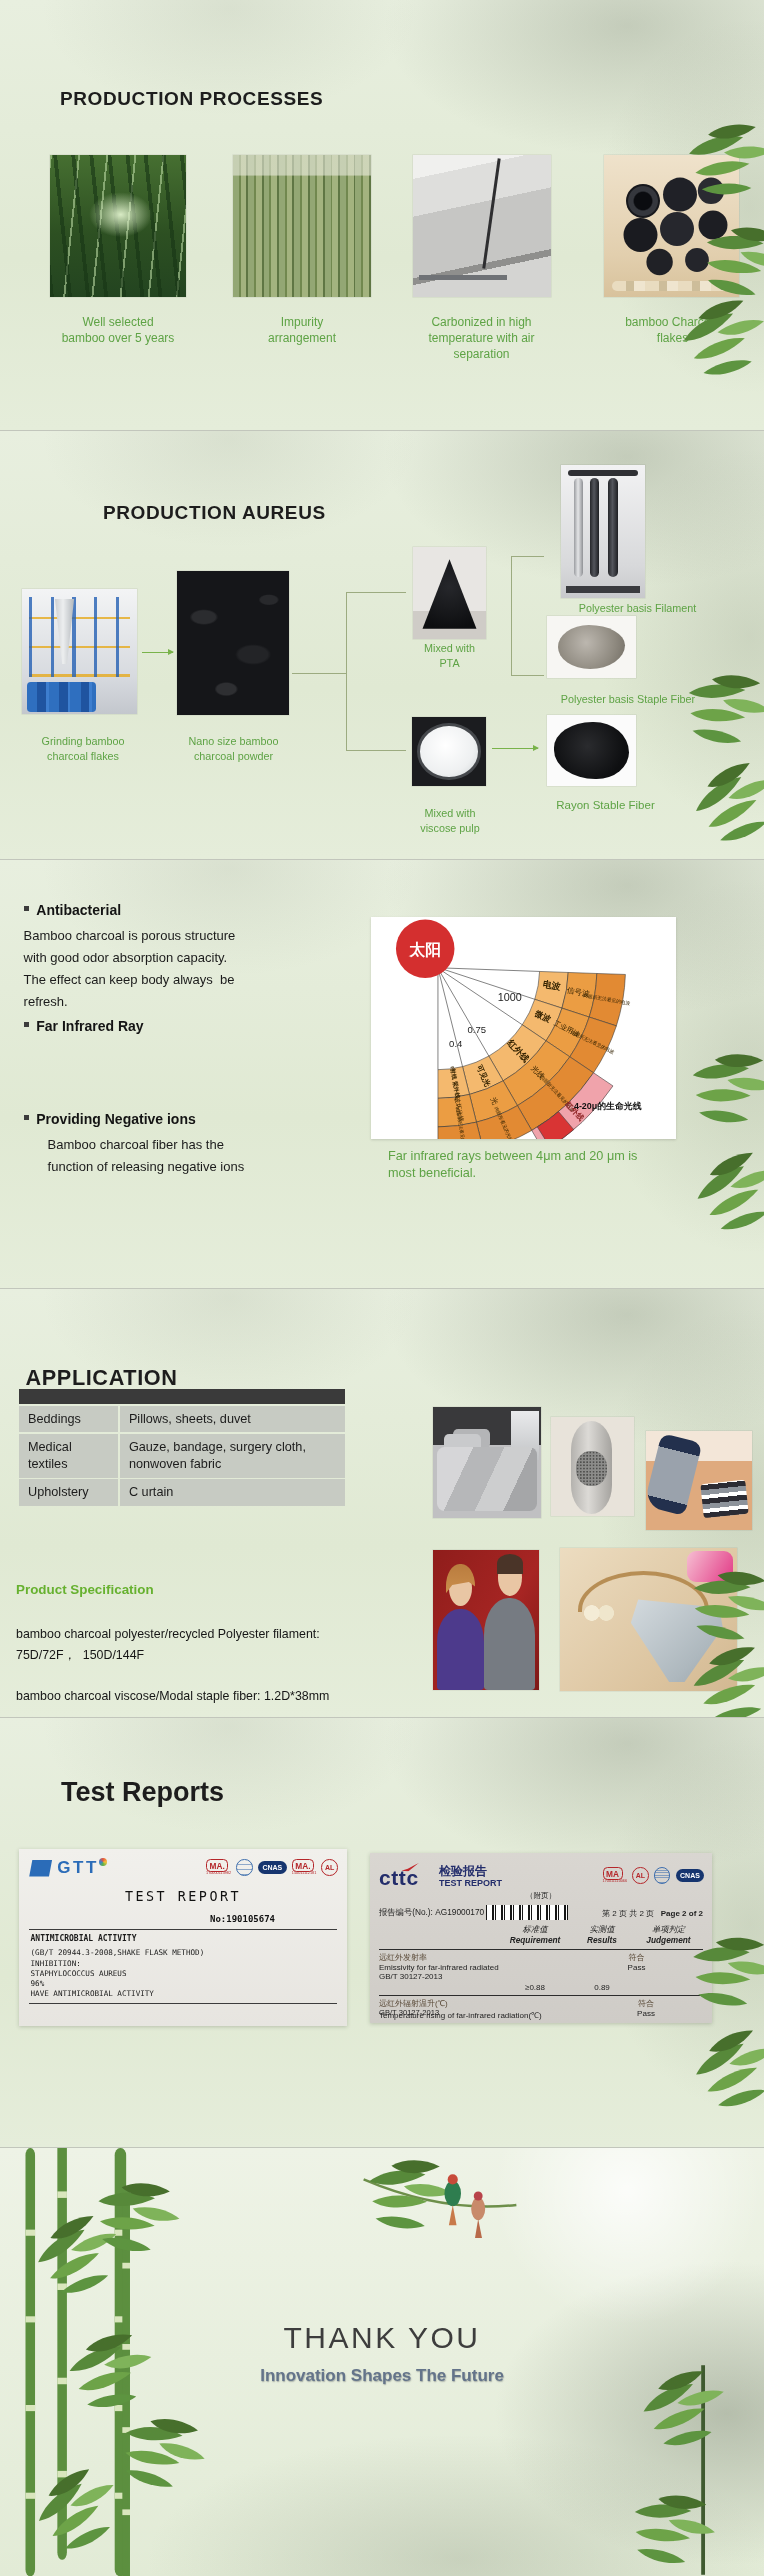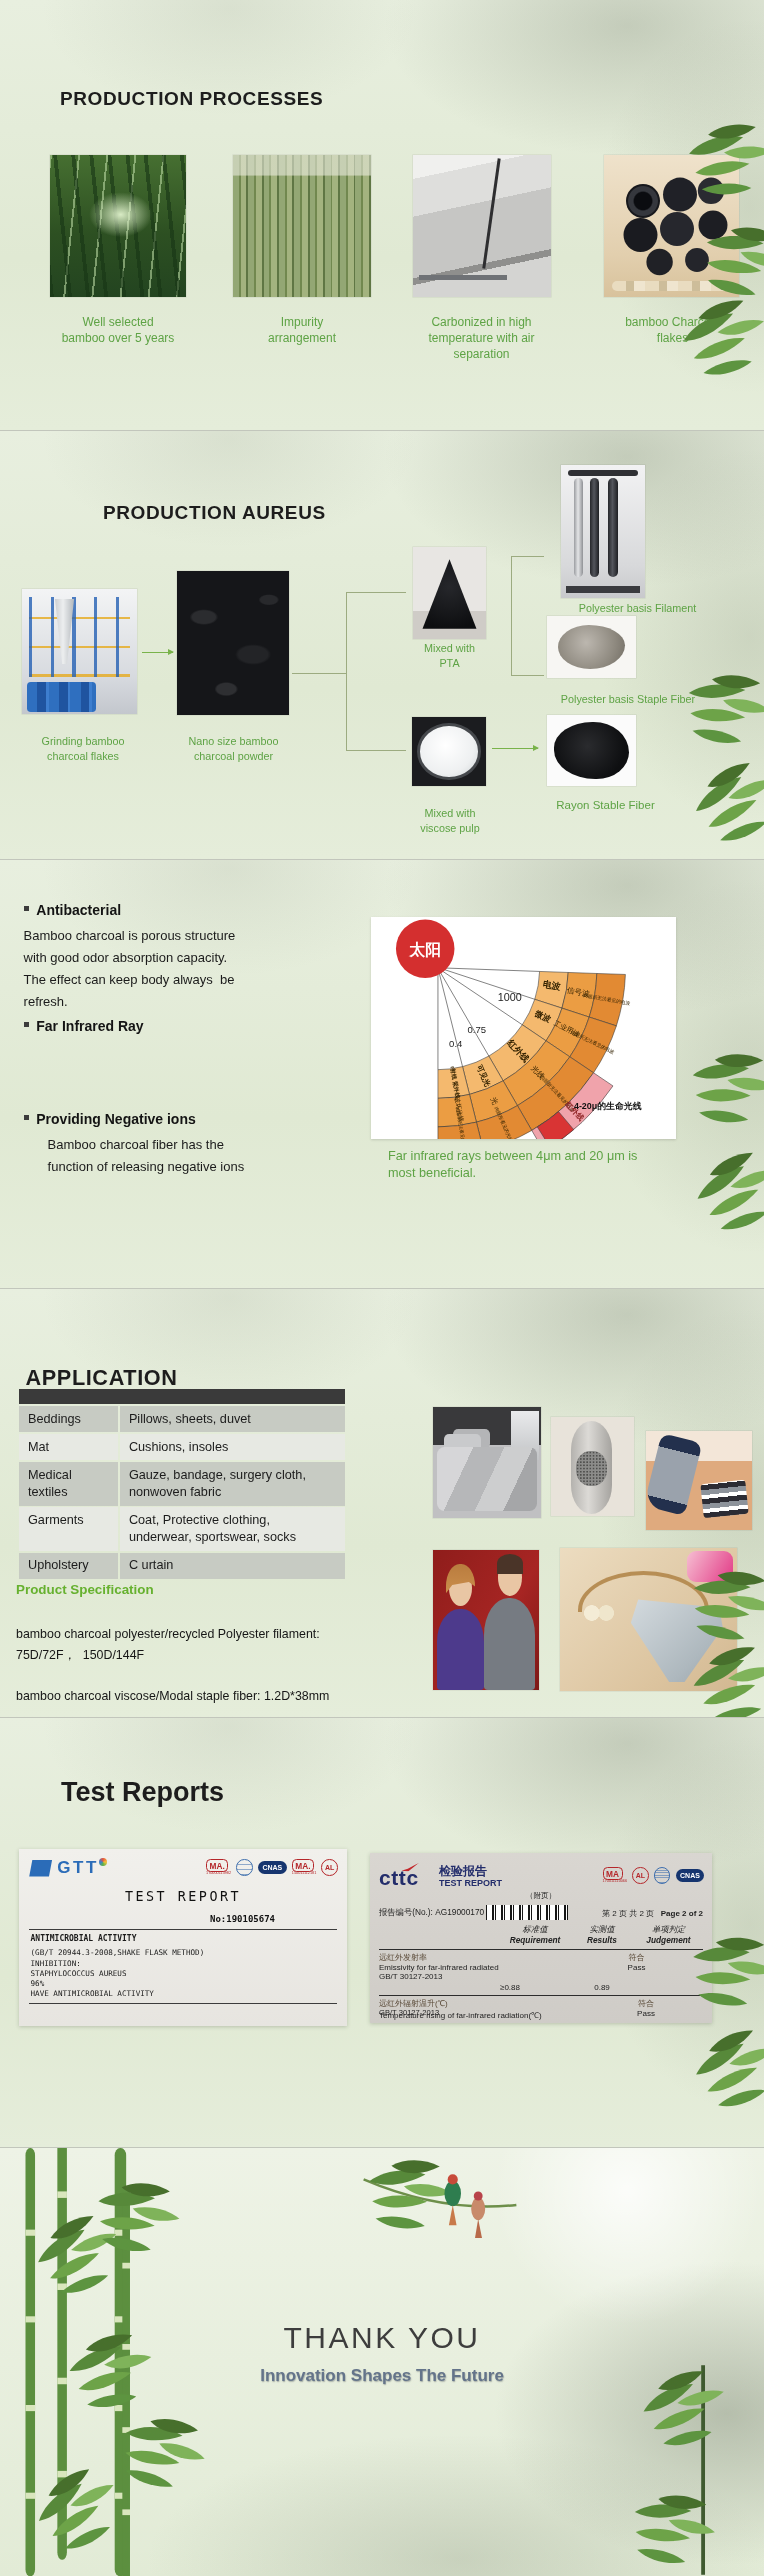--- a/index.html
+++ b/index.html
@@ -368,34 +368,25 @@
 
     <div class="tbl">
       <div class="trow thead">
         <div class="tc1" style="background:#3a3a3a;"></div>
         <div class="tc2" style="background:#3a3a3a;"></div>
       </div>
       <div class="trow rowA">
         <div class="tc1">Beddings</div>
         <div class="tc2">Pillows, sheets, duvet</div>
       </div>
-      <div class="trow rowB">
-        <div class="tc1">Mat</div>
-        <div class="tc2">Cushions, insoles</div>
-      </div>
       <div class="trow rowA">
         <div class="tc1">Medical
 textiles</div>
         <div class="tc2">Gauze, bandage, surgery cloth,
 nonwoven fabric</div>
-      </div>
-      <div class="trow rowB">
-        <div class="tc1">Garments</div>
-        <div class="tc2">Coat, Protective clothing,
-underwear, sportswear, socks</div>
       </div>
       <div class="trow rowA">
         <div class="tc1">Upholstery</div>
         <div class="tc2">C urtain</div>
       </div>
     </div>
 
     <div class="abs" style="left:16px;top:293px;font-size:13.4px;font-weight:bold;color:#66b12f;">Product Specification</div>
     <div class="abs spec-line" style="left:16px;top:335px;width:389px;">bamboo charcoal polyester/recycled Polyester filament:</div>
     <div class="abs spec-line" style="left:16px;top:356px;width:389px;">75D/72F，  150D/144F</div>
@@ -516,21 +507,21 @@
           <div>Emissivity for far-infrared radiated</div>
           <div>GB/T 30127-2013</div>
         </div>
         <div style="flex:1;text-align:center;">
           <div style="color:#5a4a38;">符合</div>
           <div>Pass</div>
         </div>
       </div>
       <div class="abs rr-row" style="left:9px;right:9px;top:130px;">
         <div style="width:121px;"></div>
-        <div style="width:70px;">≥0.88</div>
+        <div style="width:70px;text-align:center;">≥0.88</div>
         <div style="width:64px;text-align:center;">0.89</div>
       </div>
       <div class="abs rrline" style="left:9px;right:9px;top:142px;border-top-width:1px;"></div>
       <div class="abs rr-row" style="left:9px;right:9px;top:145px;">
         <div style="width:210px;">
           <div style="color:#5a4a38;">远红外辐射温升(℃)</div>
           <div>Temperature rising of far-infrared radiation(℃)</div>
         </div>
         <div style="flex:1;text-align:center;">
           <div style="color:#5a4a38;">符合</div>

